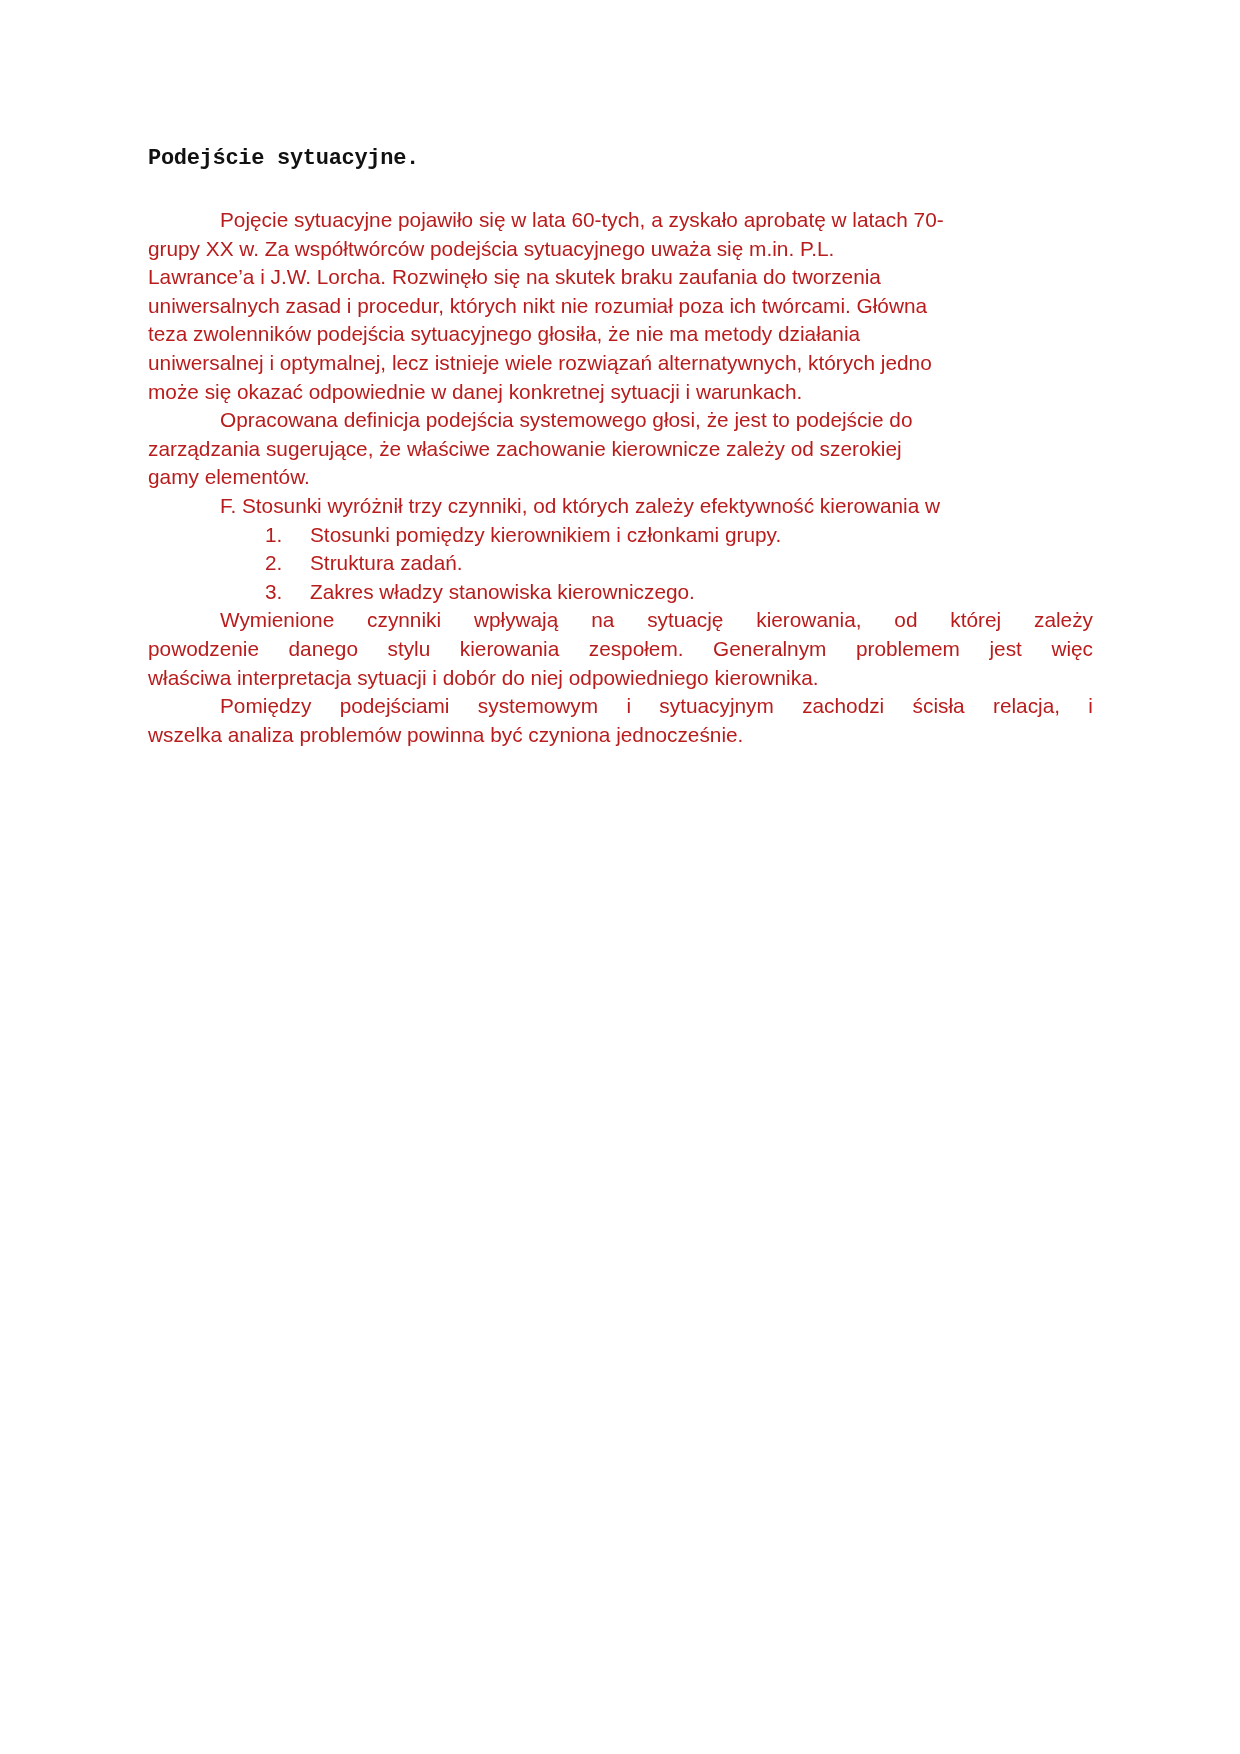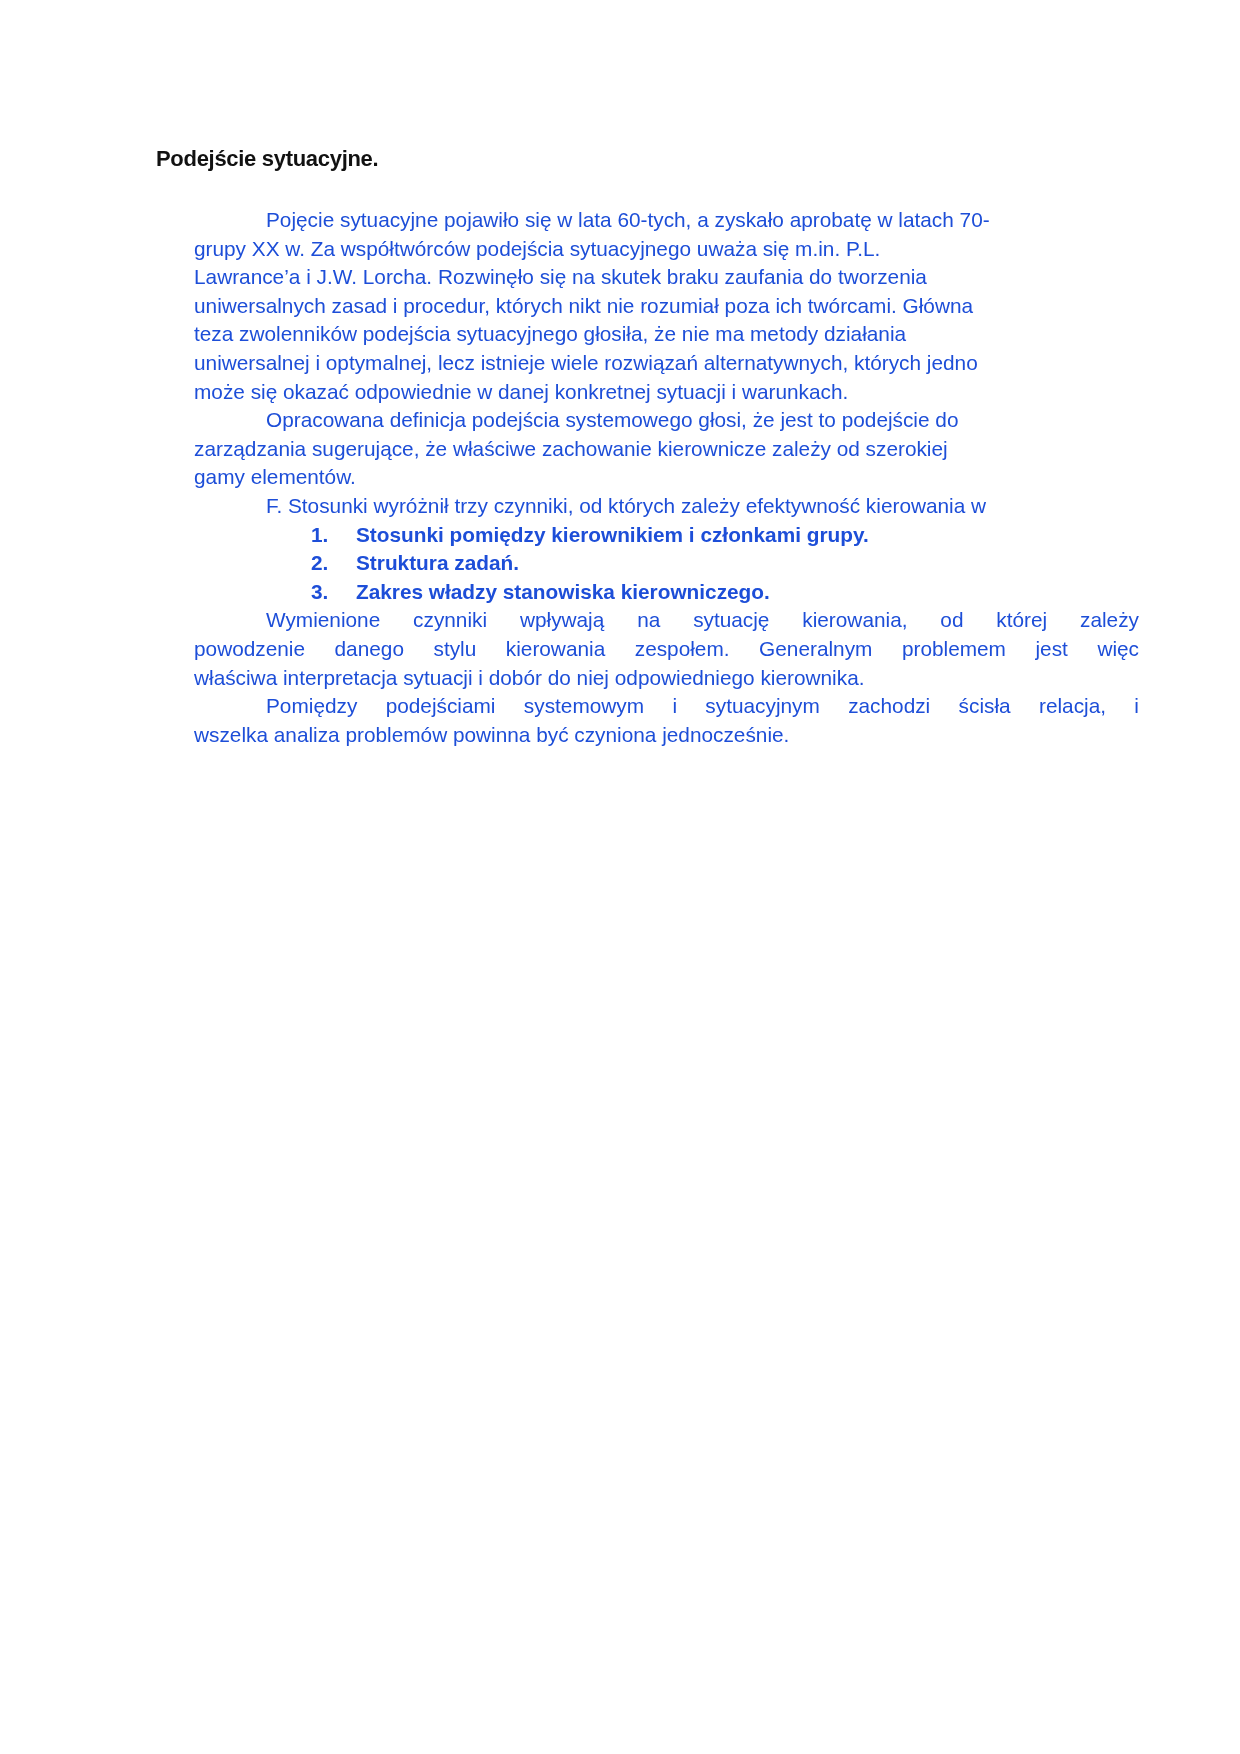--- a/index.html
+++ b/index.html
@@ -1,32 +1,31 @@
 <!DOCTYPE html>
 <html><head>
 <meta charset="utf-8">
 <style>
   html, body { margin: 0; padding: 0; background: #ffffff; }
   body { width: 1240px; height: 1754px; position: relative; overflow: hidden; }
   .page { position: absolute; left: 0; top: 0; width: 1240px; height: 1754px; background: #ffffff; }
   .title {
     position: absolute; left: 148px; top: 146px;
-    font-family: Liberation Sans, sans-serif; font-weight: bold; font-size: 22px;
-    color: #111; letter-spacing: -0.3px; white-space: nowrap; margin-left: 8px;
+    font-family: Liberation Mono, monospace; font-weight: bold; font-size: 22px;
+    color: #111; letter-spacing: -0.3px; white-space: nowrap;
   }
   .body {
     position: absolute; left: 148px; top: 206px; width: 945px;
     font-family: "Liberation Sans", sans-serif; font-size: 20.8px; line-height: 28.6px;
-    color: #1d4ed8;
-    margin-left: 46px;
+    color: #b91c1c;
   }
   .line { display: block; height: 28.6px; white-space: nowrap; }
   .just { text-align: justify; text-align-last: justify; white-space: normal; overflow: hidden; }
   .indent { padding-left: 72px; }
-  .li { padding-left: 117px; font-weight: bold; }
+  .li { padding-left: 117px; }
   .li .num { display: inline-block; width: 45px; }
   b { font-weight: normal; }
 </style>
 </head>
 <body>
 
 <div class="page">
   <div class="title">Podejście sytuacyjne.</div>
 
   <div class="body">

